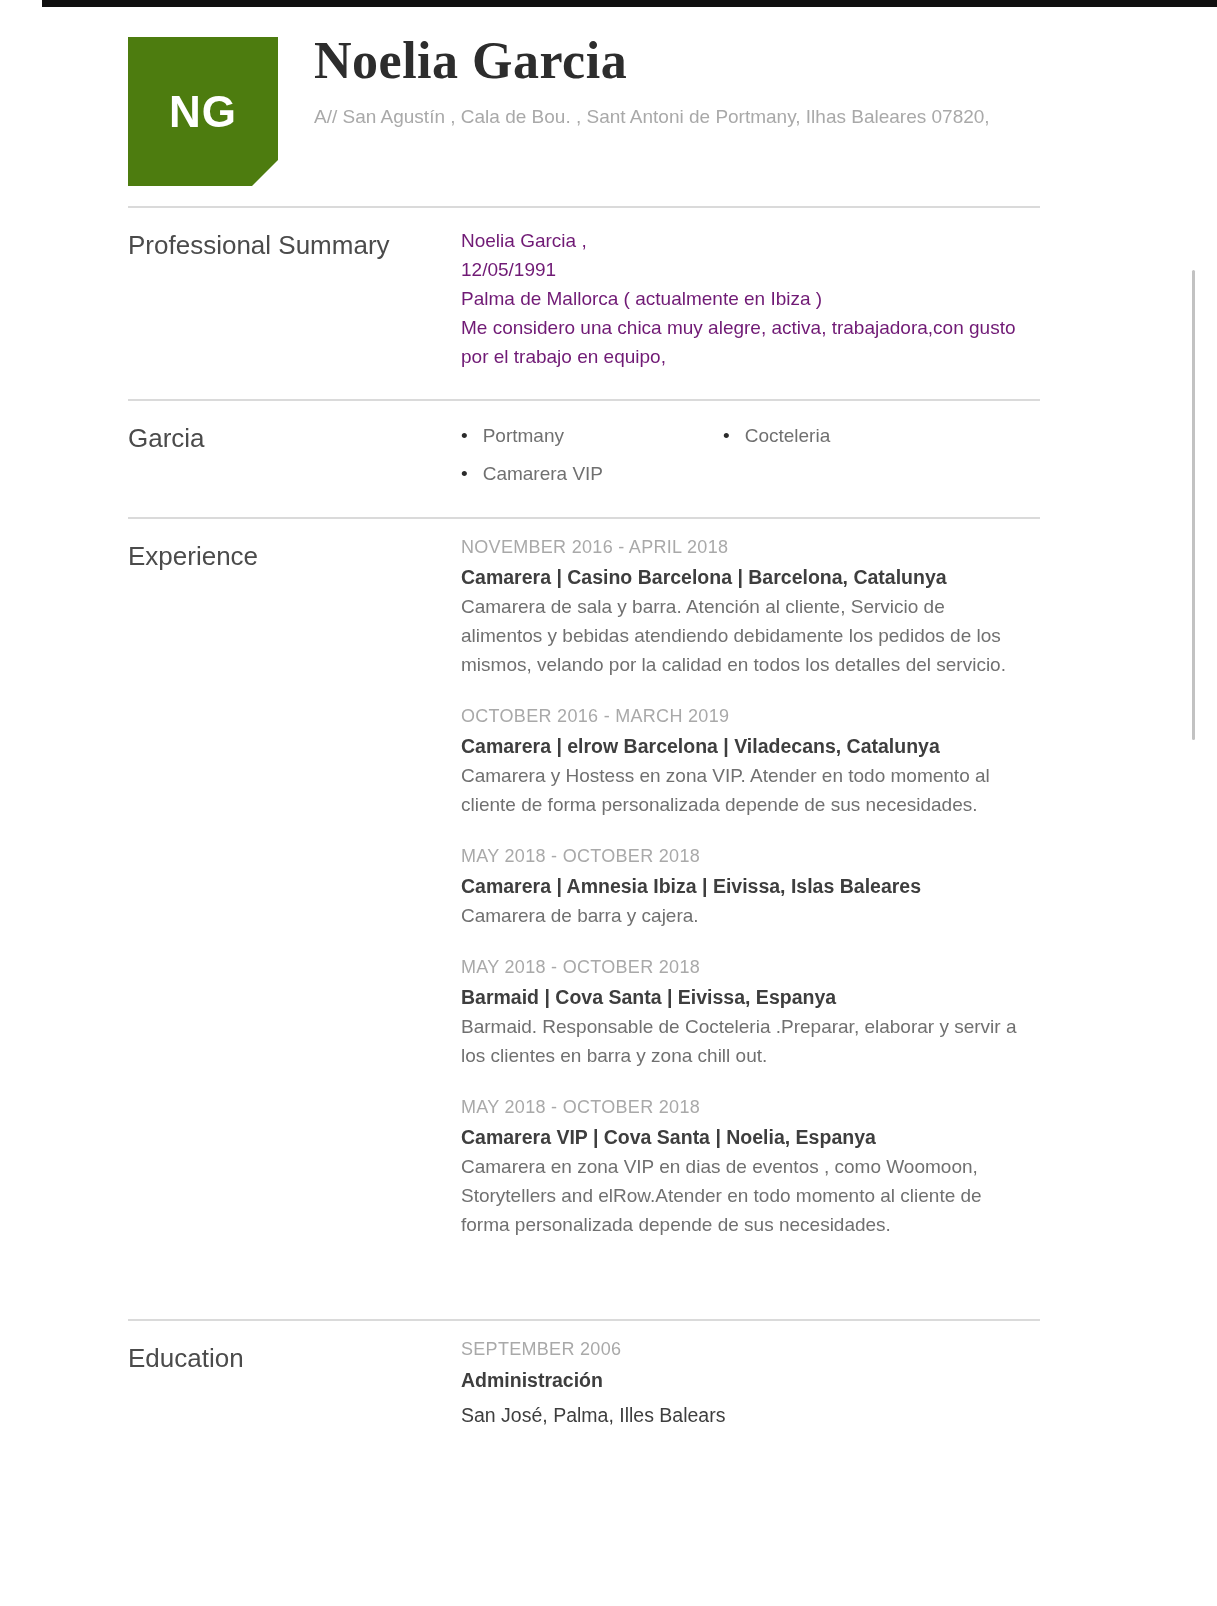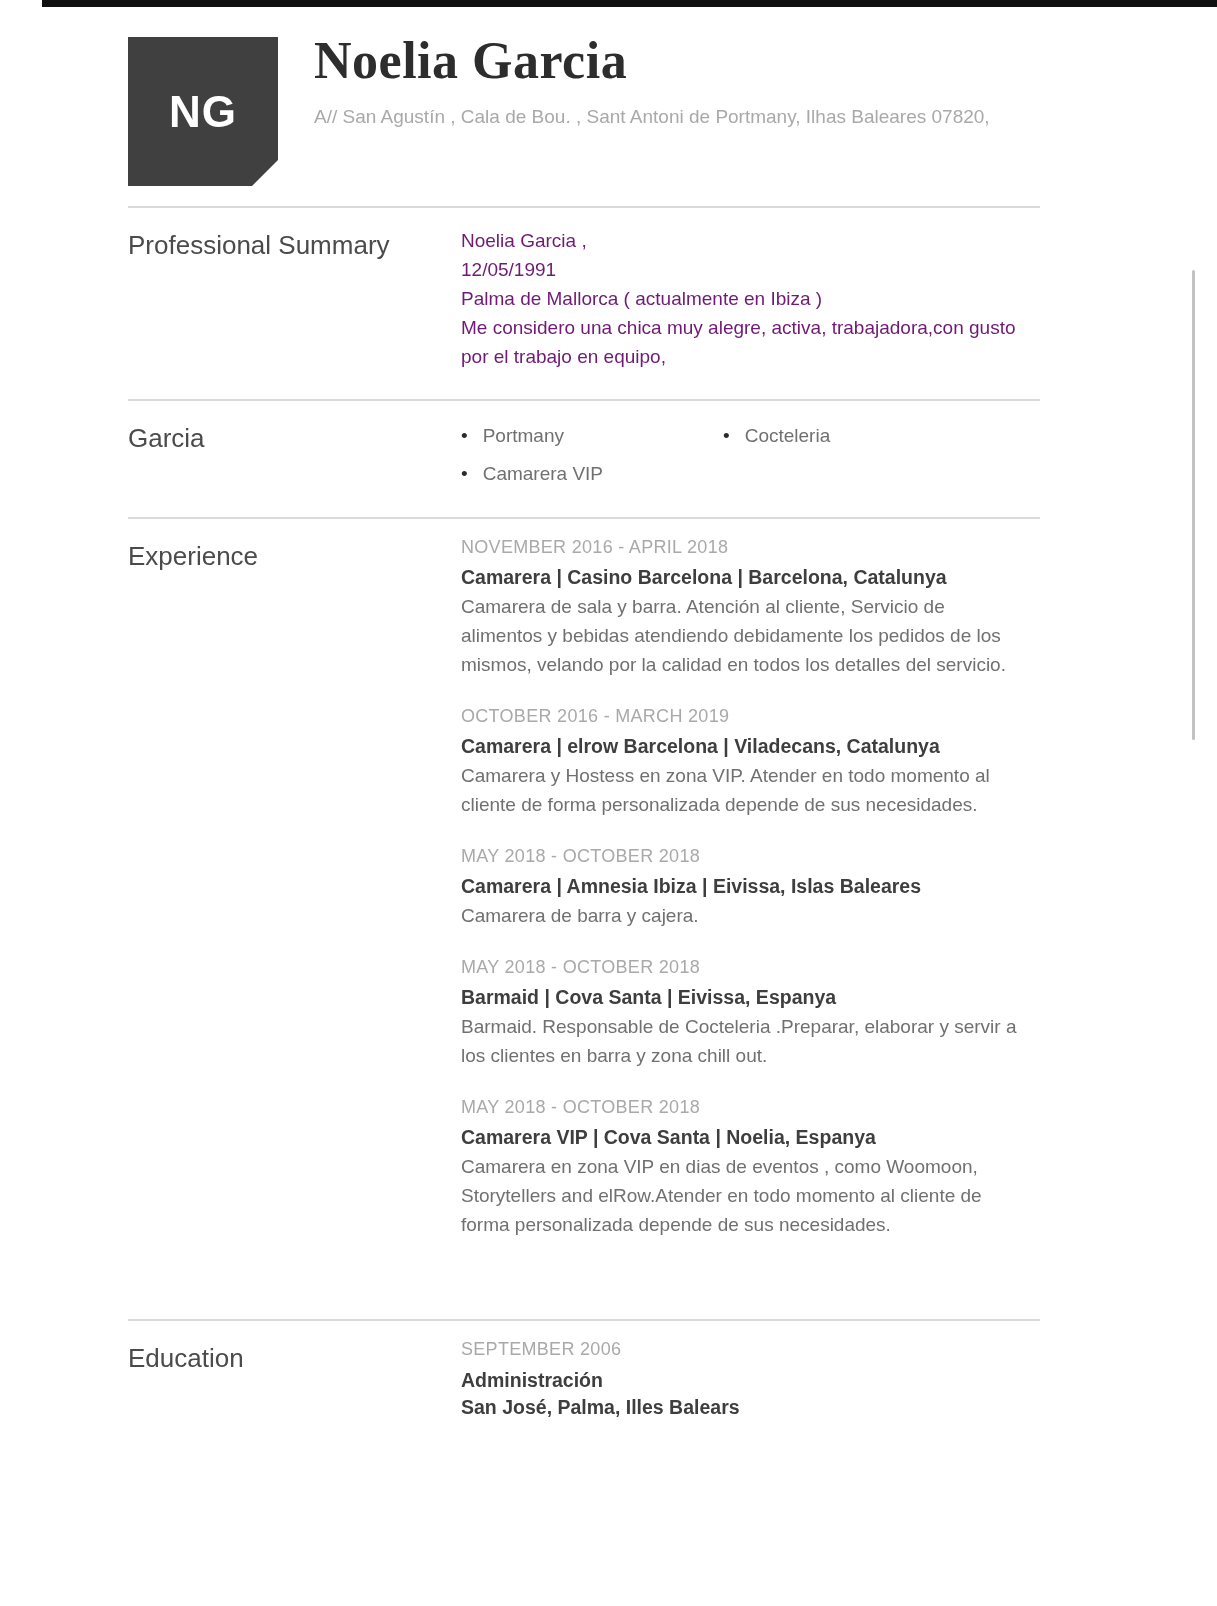--- a/index.html
+++ b/index.html
@@ -17,21 +17,21 @@
   .scroll-thumb {
     position: absolute; top: 270px; left: 1192px; width: 3px; height: 470px;
     background: #c2c2c2; border-radius: 2px;
   }
   .page { position: absolute; left: 128px; top: 37px; width: 912px; }
 
   
   .header { display: flex; margin-bottom: 20px; padding-left: -6px; }
   .avatar {
     width: 150px; height: 149px; flex: 0 0 150px;
-    background: #404040;
+    background: #4d7c0f;
     clip-path: polygon(0 0, 100% 0, 100% calc(100% - 26px), calc(100% - 26px) 100%, 0 100%);
     display: flex; align-items: center; justify-content: center;
   }
   .avatar-text { color: #ffffff; font-size: 44px; font-weight: 700; letter-spacing: 1px; }
   .header-info { margin-left: 36px; }
   .name {
     font-size: 52px; font-weight: 700; color: #2d2d2d;
     letter-spacing: 0.5px; line-height: 1.08; margin-top: -4px; font-family: Liberation Serif, serif;
   }
   .contact { margin-top: 13px; font-size: 19px; color: #a9a9a9; line-height: 30px; }
@@ -55,21 +55,21 @@
   .skill-bullet { color: #2b2b2b; margin-right: 15px; }
 
   .section-experience { padding-bottom: 80px; }
   .exp-entry { margin-bottom: 27px; }
   .exp-entry:last-child { margin-bottom: 0; }
   .exp-date { font-size: 18px; color: #a9a9a9; letter-spacing: 0.3px; }
   .exp-role { font-size: 19.5px; font-weight: 700; color: #3e3e3e; margin-top: 8px; }
   .exp-desc { font-size: 19px; color: #707070; line-height: 29px; margin-top: 3px; }
 
   .edu-degree { font-size: 19.5px; font-weight: 700; color: #3e3e3e; margin-top: 9px; }
-  .edu-school { font-size: 19.5px; font-weight: 700; color: #3e3e3e; margin-top: 4px; }
+  .edu-school { font-size: 19.5px; font-weight: 400; color: #3e3e3e; margin-top: 12px; }
 </style>
 </head>
 <body>
 
 <div class="topbar"></div>
 <div class="scroll-thumb"></div>
 
 <div class="page">
 
   <div class="header">

